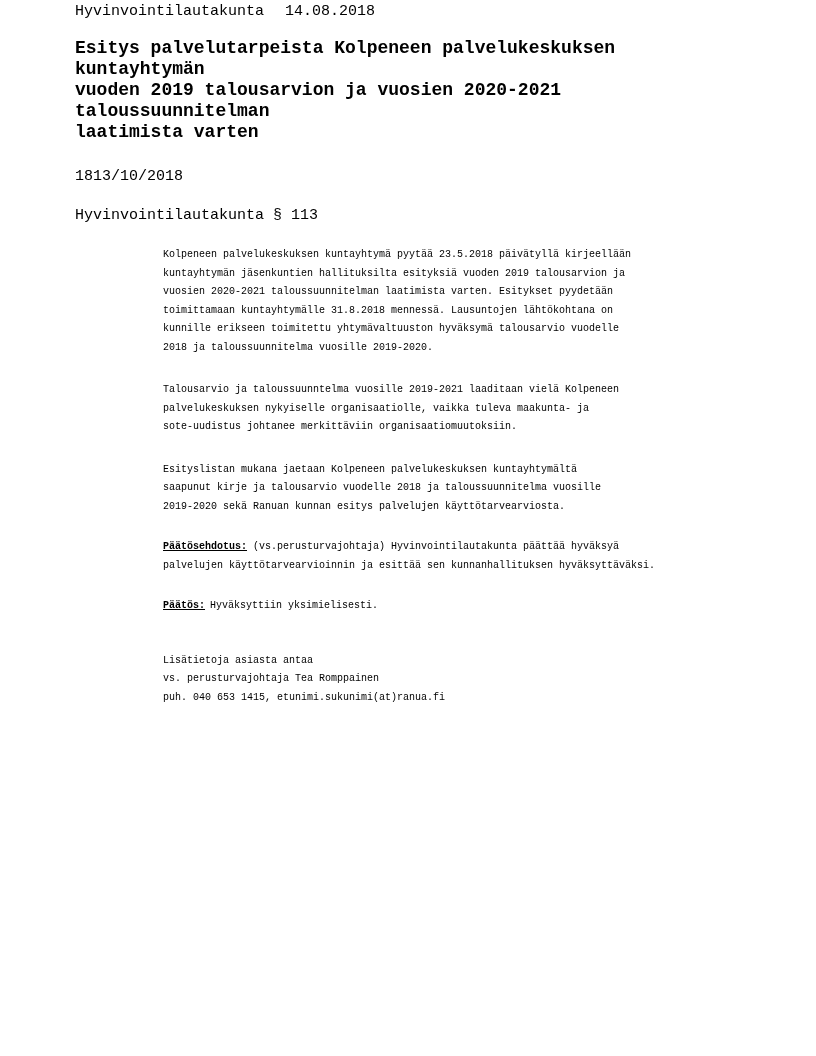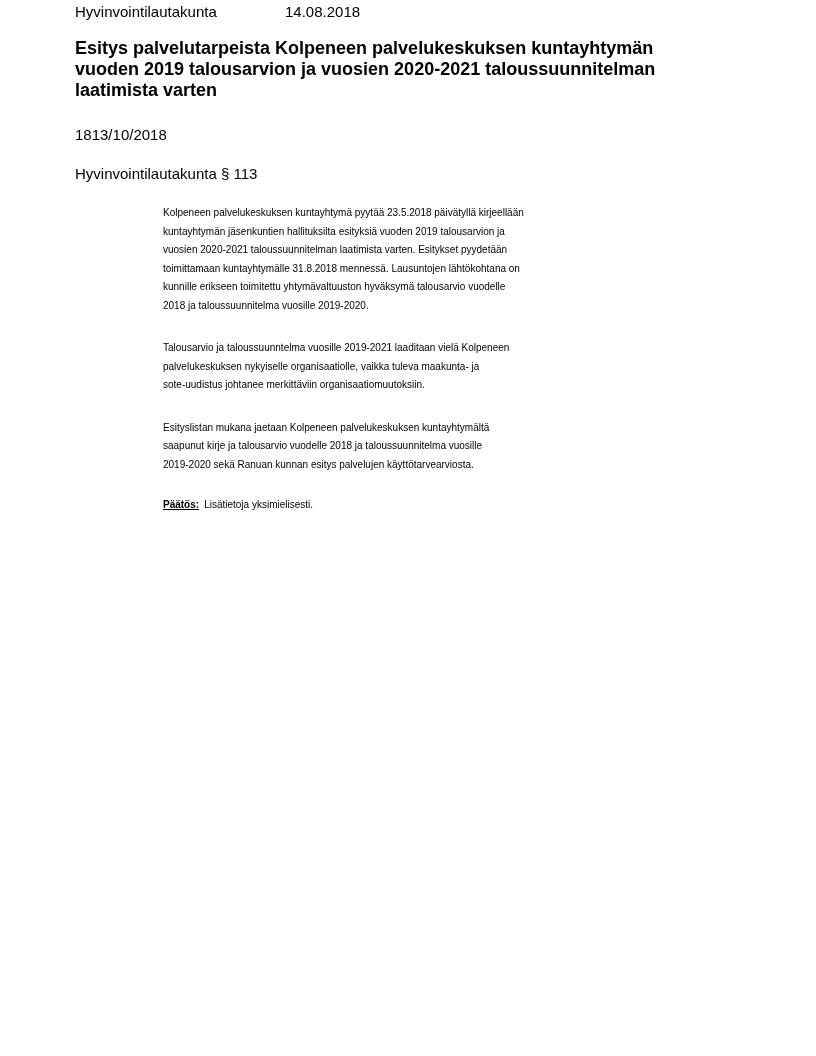--- a/index.html
+++ b/index.html
@@ -1,15 +1,15 @@
 <!DOCTYPE html>
 <html><head>
 <meta charset="utf-8">
 <style>
-  * { margin: 0; padding: 0; box-sizing: border-box; }
+  * { margin: 0; padding: 0; box-sizing: border-box; font-family: Liberation Mono, monospace; }
   html, body {
     width: 816px;
     height: 1056px;
     background: #ffffff;
     font-family: "Liberation Sans", "DejaVu Sans", sans-serif;
     color: #000000;
   }
   .doc {
     position: relative;
     width: 816px;
@@ -91,19 +91,24 @@
 2018 ja taloussuunnitelma vuosille 2019-2020.</p>
 
     <p class="para">Talousarvio ja taloussuunntelma vuosille 2019-2021 laaditaan vielä Kolpeneen
 palvelukeskuksen nykyiselle organisaatiolle, vaikka tuleva maakunta- ja
 sote-uudistus johtanee merkittäviin organisaatiomuutoksiin.</p>
 
     <p class="para">Esityslistan mukana jaetaan Kolpeneen palvelukeskuksen kuntayhtymältä
 saapunut kirje ja talousarvio vuodelle 2018 ja taloussuunnitelma vuosille
 2019-2020 sekä Ranuan kunnan esitys palvelujen käyttötarvearviosta.</p>
 
+    <p class="para decision-proposal"><span class="label-bold-underline">Päätösehdotus:</span><span> (vs.perusturvajohtaja) Hyvinvointilautakunta päättää hyväksyä
+palvelujen käyttötarvearvioinnin ja esittää sen kunnanhallituksen hyväksyttäväksi.</span></p>
 
-    <p class="para decision"><span class="label-bold-underline">Päätös:</span><span class="decision-gap">Lisätietoja yksimielisesti.</span></p>
+    <p class="para decision"><span class="label-bold-underline">Päätös:</span><span class="decision-gap">Hyväksyttiin yksimielisesti.</span></p>
 
+    <p class="para contact">Lisätietoja asiasta antaa
+vs. perusturvajohtaja Tea Romppainen
+puh. 040 653 1415, etunimi.sukunimi(at)ranua.fi</p>
 
   </div>
 
 </div>
 
 </body></html>

